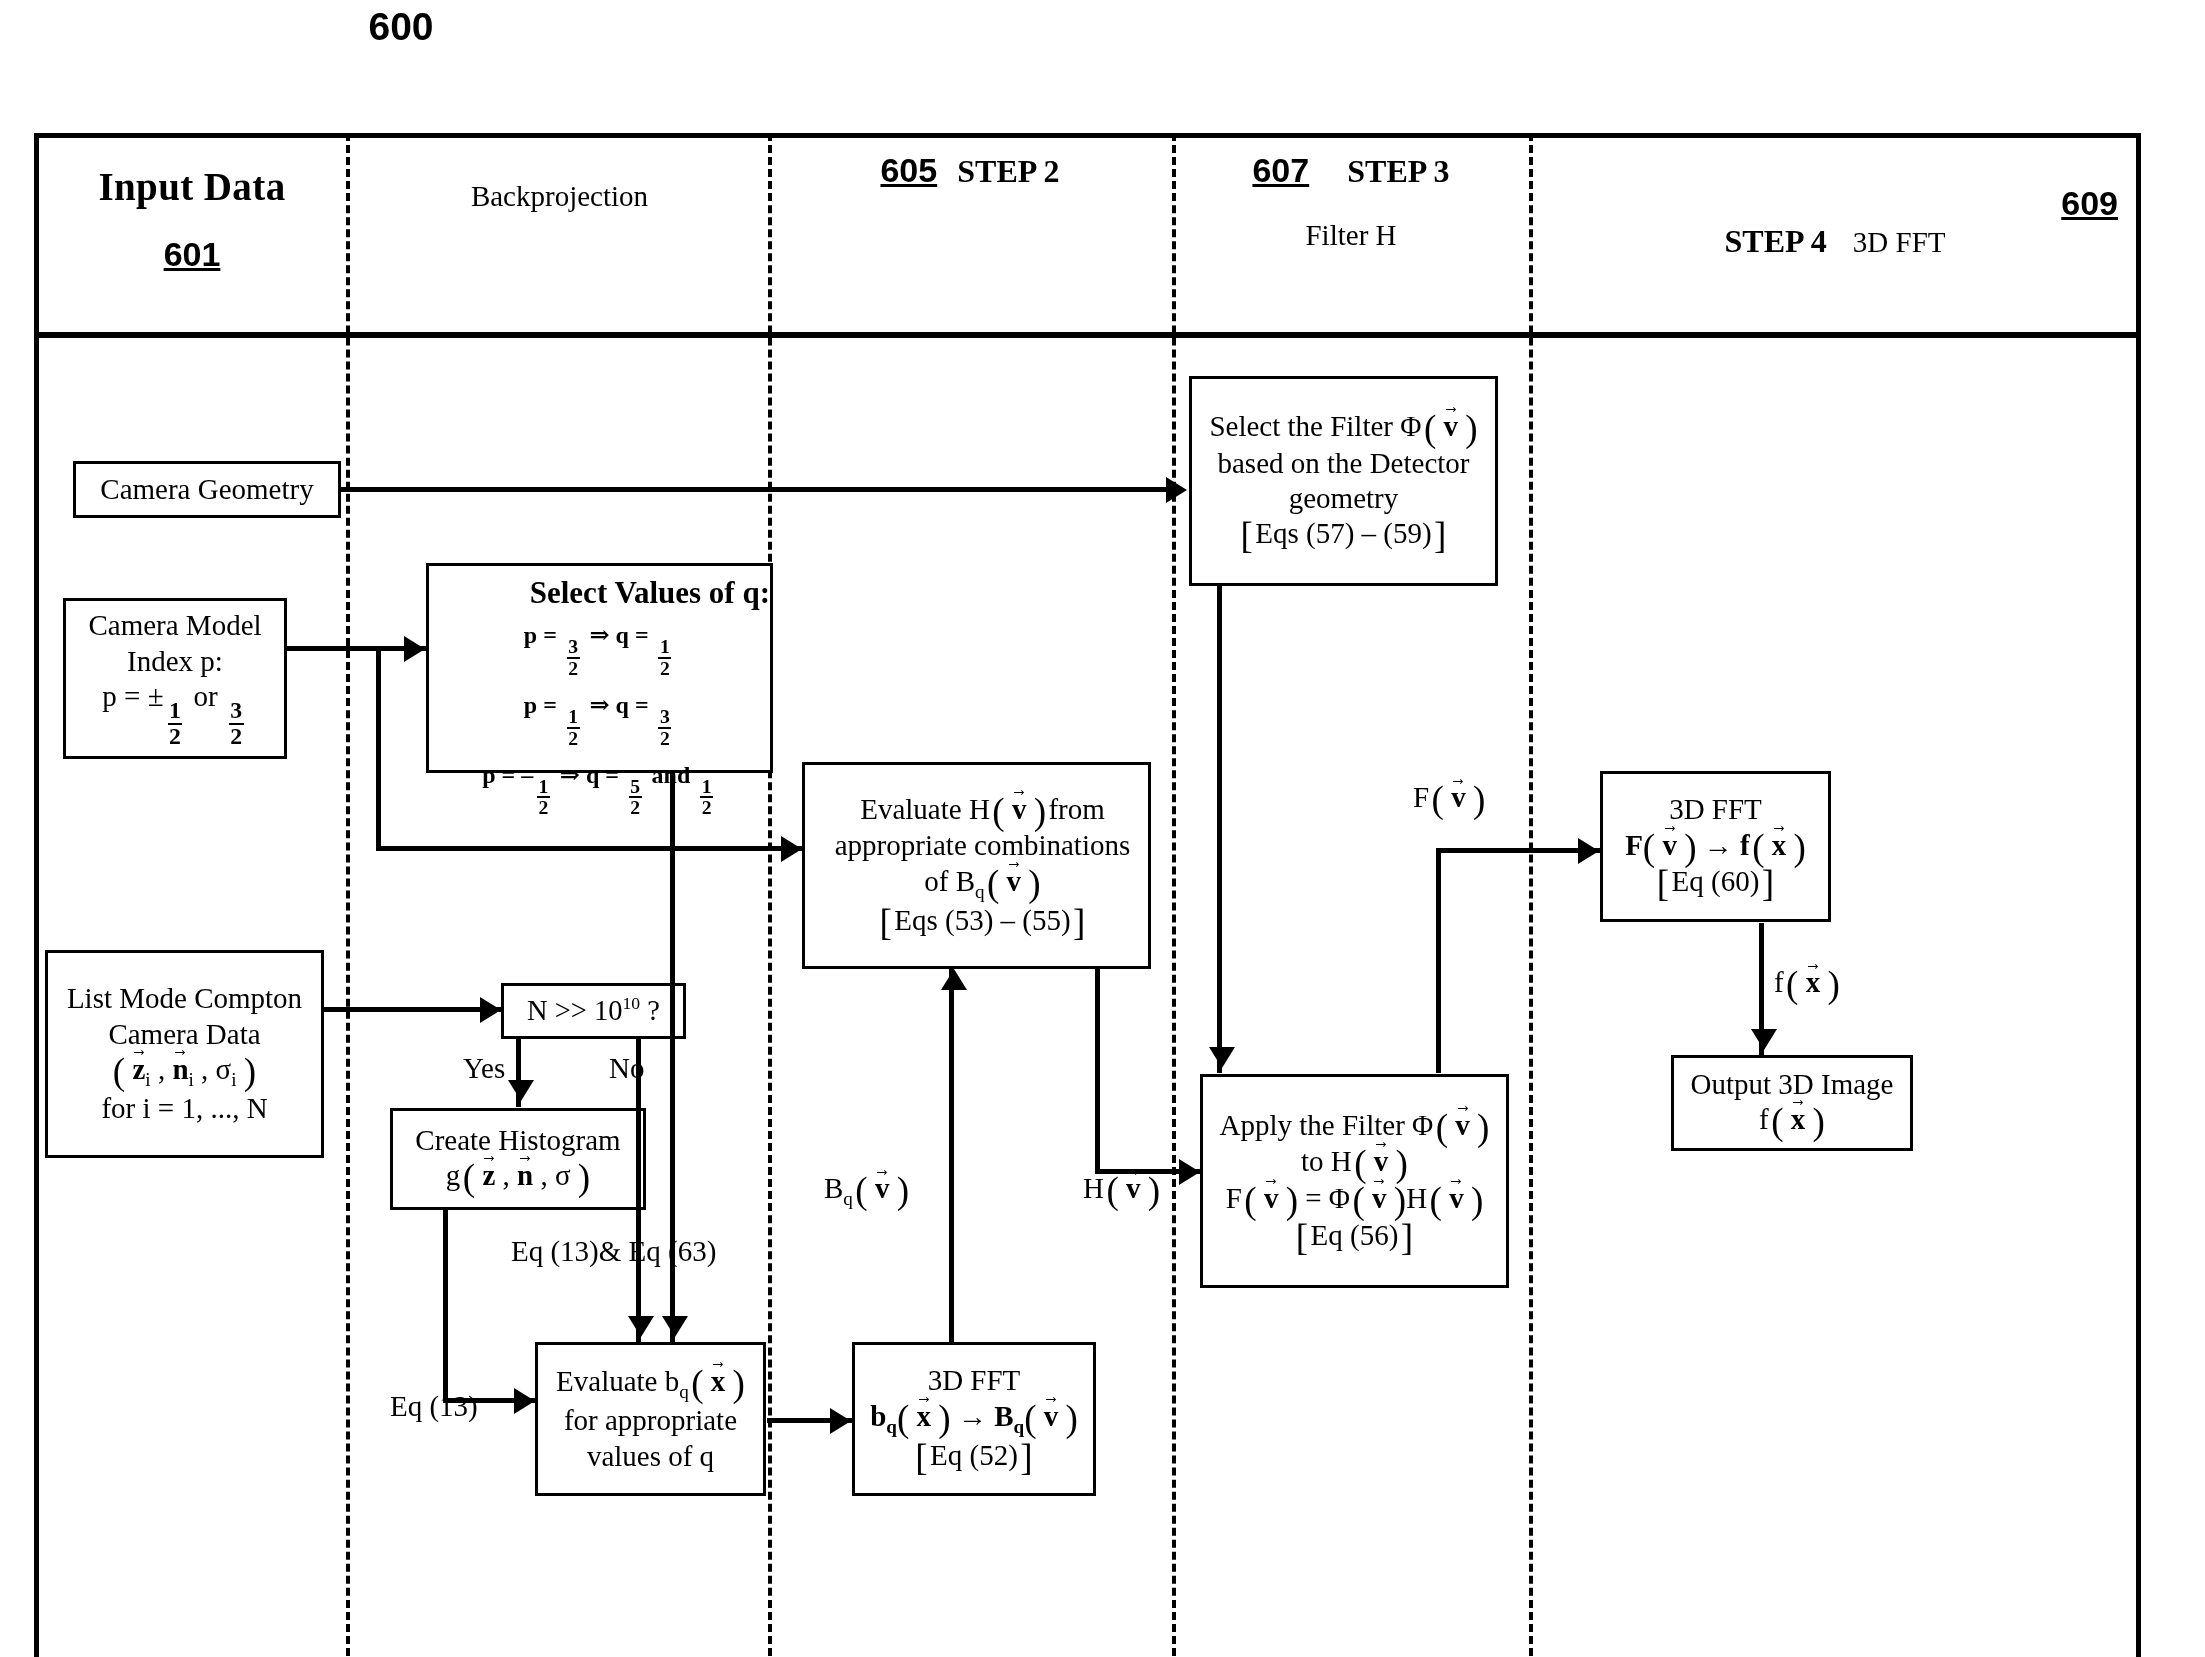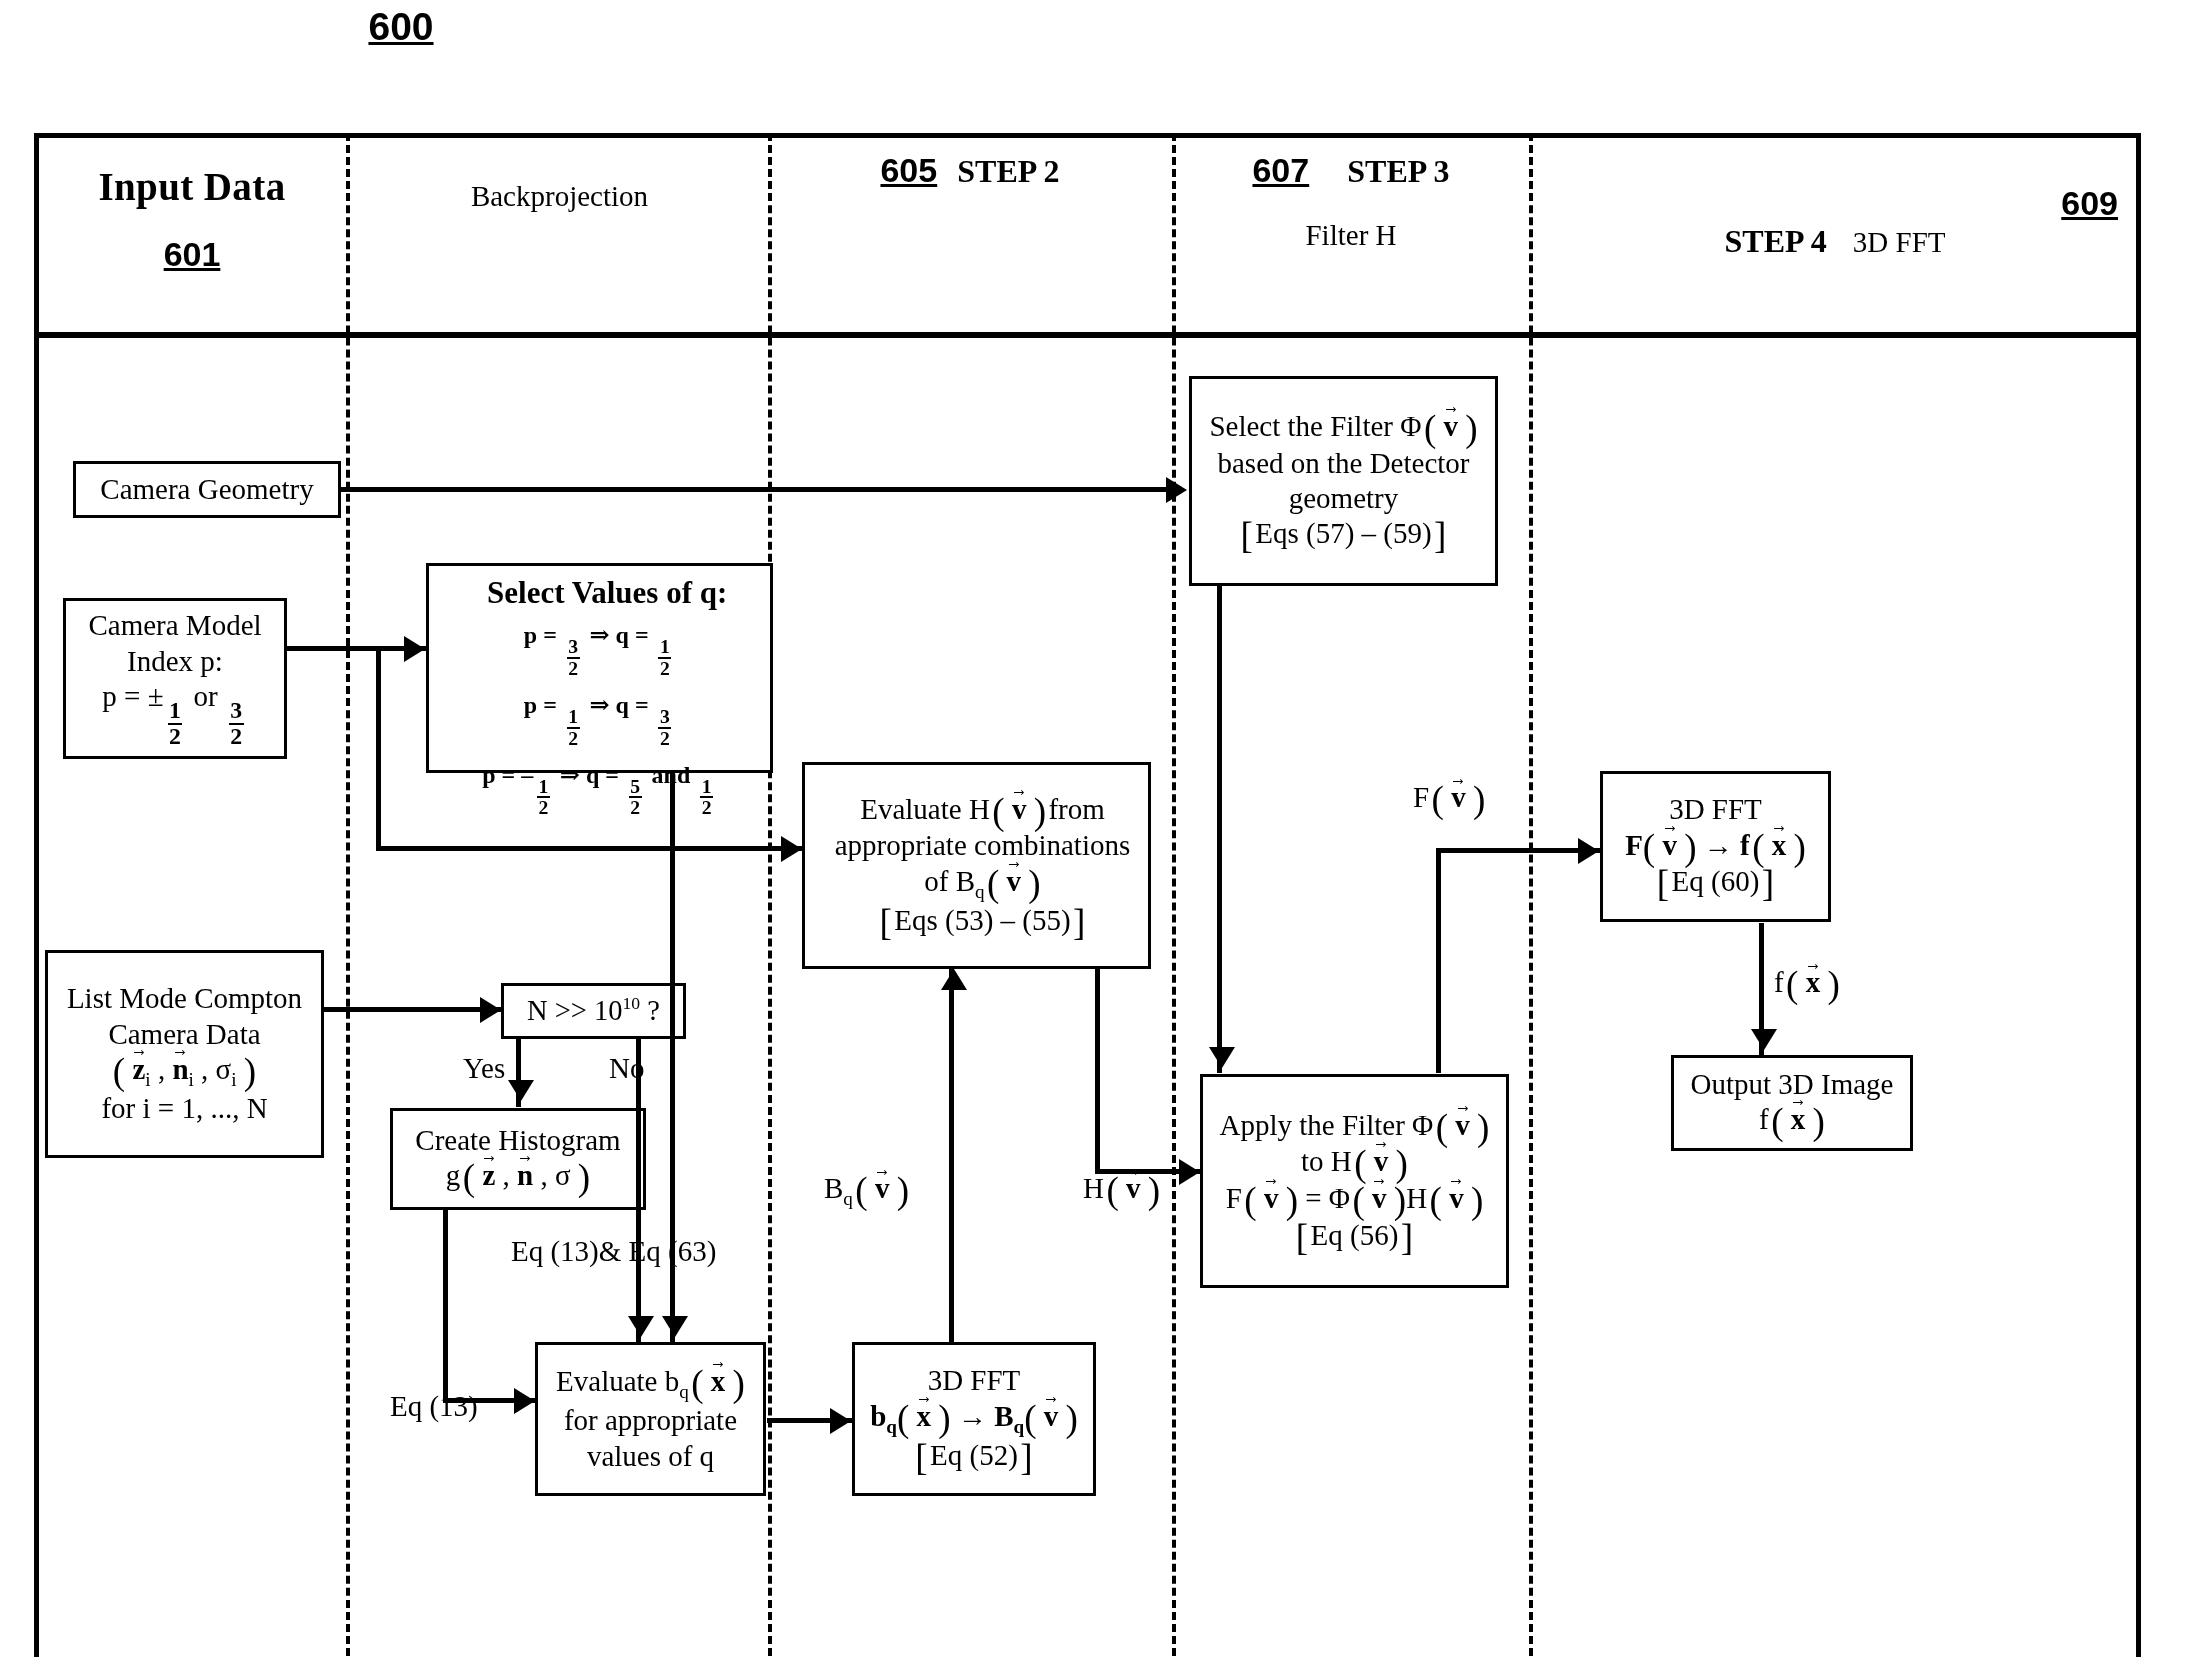--- a/index.html
+++ b/index.html
@@ -1,21 +1,21 @@
 <!DOCTYPE html>
 <html style="font-size:12.3px"><head>
 <meta charset="utf-8">
 <style>
   html,body{margin:0;padding:0;background:#fff;}
   body{width:2205px;height:1658px;position:relative;
        font-family:"Liberation Serif","DejaVu Serif",serif;color:#000;}
 
   
   #fig-number{position:absolute;left:0;top:4.6px;width:802px;text-align:center;
-      font-size:39px;font-weight:bold;text-decoration:underline;
+      font-size:39px;font-weight:bold;
       font-family:"Liberation Sans","DejaVu Sans",sans-serif;}
 
   
   #frame{position:absolute;left:34px;top:133px;width:2107px;height:1535px;
       border:5.4px solid #000;box-sizing:border-box;}
 
   
   #header-rule{position:absolute;left:34px;top:332px;width:2107px;height:6.2px;background:#000;}
 
   
@@ -119,21 +119,21 @@
   <span class="ln">p = ±<span class="frac">
         <span class="num">1</span>
         <span class="den">2</span>
       </span> or <span class="frac">
         <span class="num">3</span>
         <span class="den">2</span>
       </span></span>
 </div>
 
 <div class="box" style="left:426px;top:563px;width:347px;height:210px;align-items:stretch;justify-content:flex-start;padding:7.7px 0 0 0;">
-  <span style="display:block;text-align:center;padding-left:15.4px;font-weight:bold;font-size:31px;">Select Values of q:</span>
+  <span style="display:block;text-align:right;padding-left:15.4px;font-weight:bold;font-size:31px;">Select Values of q:</span>
   <span class="ln" style="text-align:center;margin-top:9.3px;font-weight:bold;font-size:24px;">p = <span class="frac">
         <span class="num">3</span>
         <span class="den">2</span>
       </span> ⇒ q = <span class="frac">
         <span class="num">1</span>
         <span class="den">2</span>
       </span></span>
   <span class="ln" style="text-align:center;margin-top:12.3px;font-weight:bold;font-size:24px;">p = <span class="frac">
         <span class="num">1</span>
         <span class="den">2</span>

